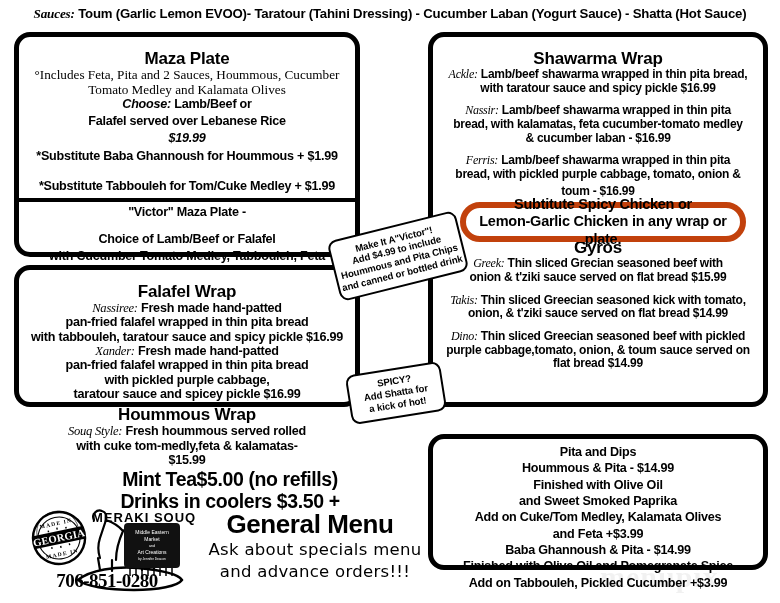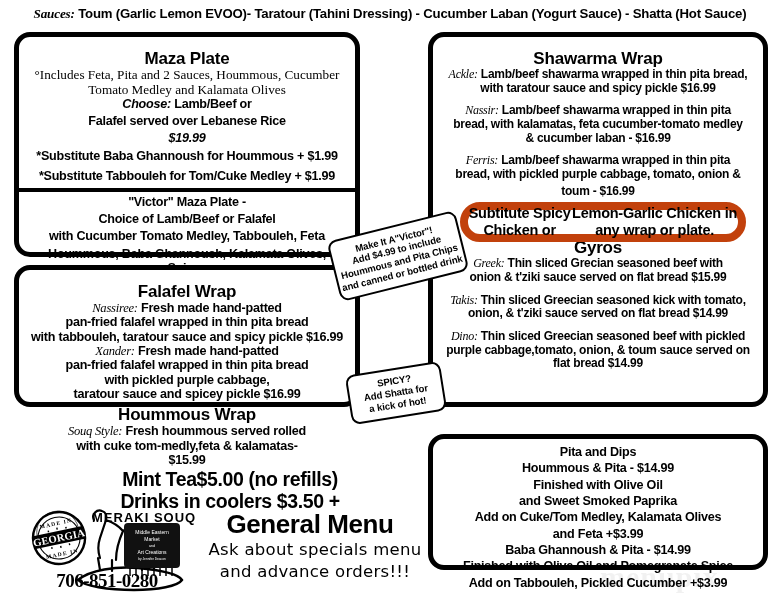--- a/index.html
+++ b/index.html
@@ -85,24 +85,25 @@
     font-family: "Liberation Sans", sans-serif;
     font-style: italic;
     font-weight: bold;
   }
   .gap { height: 9px; }
   .gap-sm { height: 4px; }
 
   
   .oval {
     position: absolute;
-    border: 8px solid #c2410c;
+    border: 6px solid #c2410c;
     border-radius: 40px;
     background: #fff;
     display: flex;
+    flex-direction: column;
     justify-content: center;
     align-items: center;
   }
   .oval .ln { font-size: 14.5px; line-height: 1.18; }
 
   
   .callout {
     position: absolute;
     background: #fff;
     border: 2.5px solid #000;
@@ -193,26 +194,26 @@
     <div class="box-inner">
       <div class="hd">Maza Plate</div>
       <div class="serif">°Includes Feta, Pita and 2 Sauces, Hoummous, Cucumber</div>
       <div class="serif">Tomato Medley and Kalamata Olives</div>
       <div class="ln">
         <span class="it-b">Choose:</span><span> Lamb/Beef or</span>
       </div>
       <div class="ln" style="margin-top:3px;">Falafel served over Lebanese Rice</div>
       <div class="ln it-b" style="margin-top:2px;">$19.99</div>
       <div class="ln" style="margin-top:4px;">*Substitute Baba Ghannoush for Hoummous + $1.99</div>
-      <div class="ln" style="margin-top:6px;">*Substitute Tabbouleh for Tom/Cuke Medley + $1.99</div>
+      <div class="ln" style="margin-top:16px;">*Substitute Tabbouleh for Tom/Cuke Medley + $1.99</div>
 
       <div class="divider"></div>
 
       <div class="ln">"Victor" Maza Plate -</div>
-      <div class="ln" style="margin-top:3px;">Choice of Lamb/Beef or Falafel</div>
+      <div class="ln" style="margin-top:13px;">Choice of Lamb/Beef or Falafel</div>
       <div class="ln" style="margin-top:3px;">with Cucumber Tomato Medley, Tabbouleh, Feta</div>
       <div class="ln" style="margin-top:3px;">Hoummous, Baba Ghannoush, Kalamata Olives, Spicey</div>
       <div class="ln" style="margin-top:3px;">Pickles, 2 Loaves Pita and 4 sauces</div>
       <div class="ln it-b" style="margin-top:2px;">$29.99</div>
     </div>
   </div>
 
   <div class="box" id="box-falafel" style="top:265px; left:14px; width:346px; height:142px;">
     <div class="box-inner">
       <div class="hd">Falafel Wrap</div>

